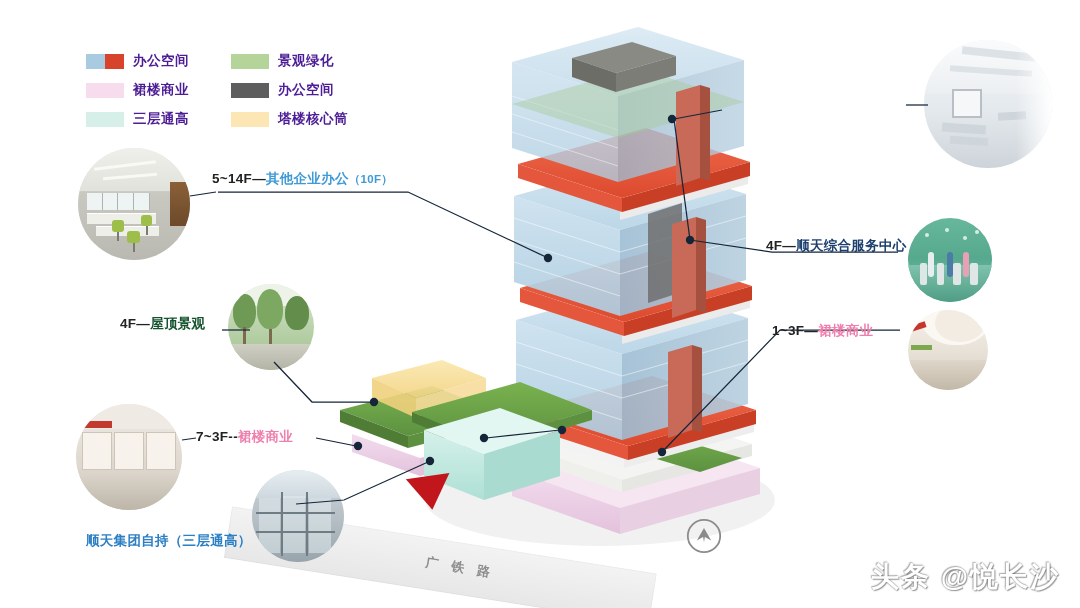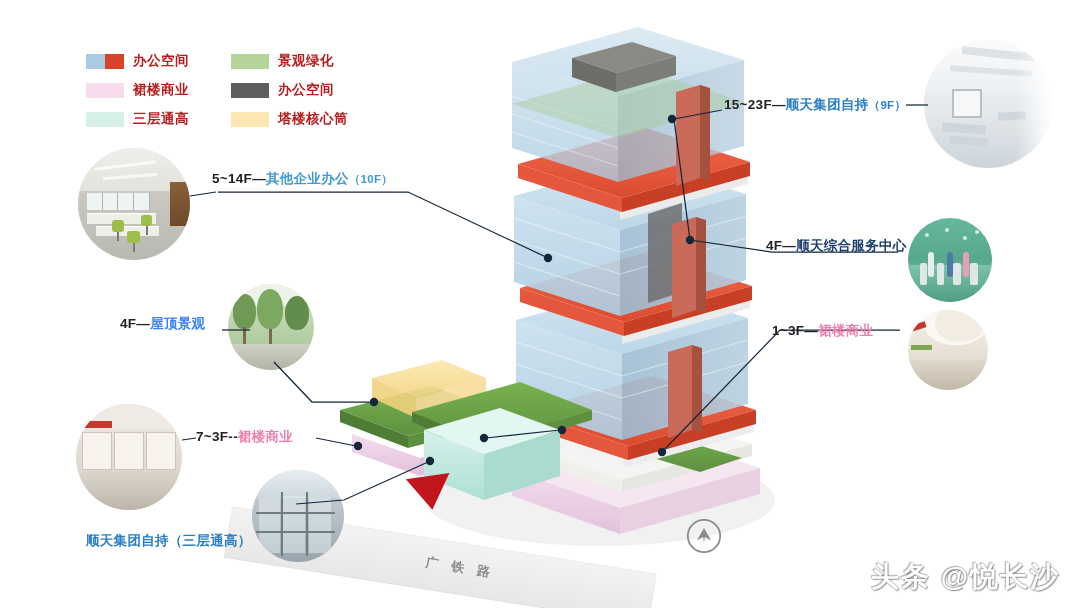--- a/index.html
+++ b/index.html
@@ -9,21 +9,21 @@
     font-family:"Liberation Sans","DejaVu Sans",sans-serif;
   }
   #stage{position:absolute;inset:0;}
 
   
   .legend{position:absolute;left:86px;top:52px;width:270px;}
   .legend-grid{display:grid;grid-template-columns:auto auto;column-gap:34px;row-gap:11px;}
   .lg-item{display:flex;align-items:center;gap:9px;}
   .sw{width:38px;height:15px;display:flex;border-radius:1px;}
   .sw span{display:block;height:100%;}
-  .lg-label{font-size:13.5px;color:#b91c1c;font-weight:700;letter-spacing:.5px;white-space:nowrap;}
+  .lg-label{font-size:13.5px;color:#4c1d95;font-weight:700;letter-spacing:.5px;white-space:nowrap;}
 
   
   .callout{position:absolute;white-space:nowrap;font-size:13.5px;font-weight:700;letter-spacing:.3px;}
   .callout .pre{color:#222;}
   .callout .hl{}
   .callout .suf{color:#222;font-size:11.5px;}
 
   
   .photo{position:absolute;border-radius:50%;overflow:hidden;}
   .photo .inner{width:100%;height:100%;position:relative;}
@@ -440,38 +440,35 @@
       </div>
       <div class="lg-item">
         <div class="sw">
           <span style="width:100%;background:#fbe6b4;"></span>
         </div>
         <div class="lg-label">塔楼核心筒</div>
       </div>
     </div>
   </div>
 
-  <div class="callout" style="left:724px;top:96px;">
-    <span class="pre">15~23F—</span><span class="hl" style="color:#2b7fc4;">顺天集团自持</span><span class="suf" style="color:#2b7fc4;">（9F）</span>
-  </div>
 
   <div class="callout" style="left:212px;top:170px;">
     <span class="pre">5~14F—</span><span class="hl" style="color:#3f9ad6;">其他企业办公</span><span class="suf" style="color:#3f9ad6;">（10F）</span>
   </div>
 
   <div class="callout" style="left:766px;top:237px;">
     <span class="pre">4F—</span><span class="hl" style="color:#1c3f6e;">顺天综合服务中心</span>
   </div>
 
   <div class="callout" style="left:772px;top:322px;">
     <span class="pre">1~3F—</span><span class="hl" style="color:#ef7fae;">裙楼商业</span>
   </div>
 
   <div class="callout" style="left:120px;top:315px;">
-    <span class="pre">4F—</span><span class="hl" style="color:#3b82f6;">屋顶景观</span>
+    <span class="pre">4F—</span><span class="hl" style="color:#14532d;">屋顶景观</span>
   </div>
 
   <div class="callout" style="left:196px;top:428px;">
     <span class="pre">7~3F--</span><span class="hl" style="color:#ef7fae;">裙楼商业</span>
   </div>
 
   <div class="callout" style="left:86px;top:532px;">
     <span class="hl" style="color:#2b7fc4;">顺天集团自持（三层通高）</span>
   </div>
 

